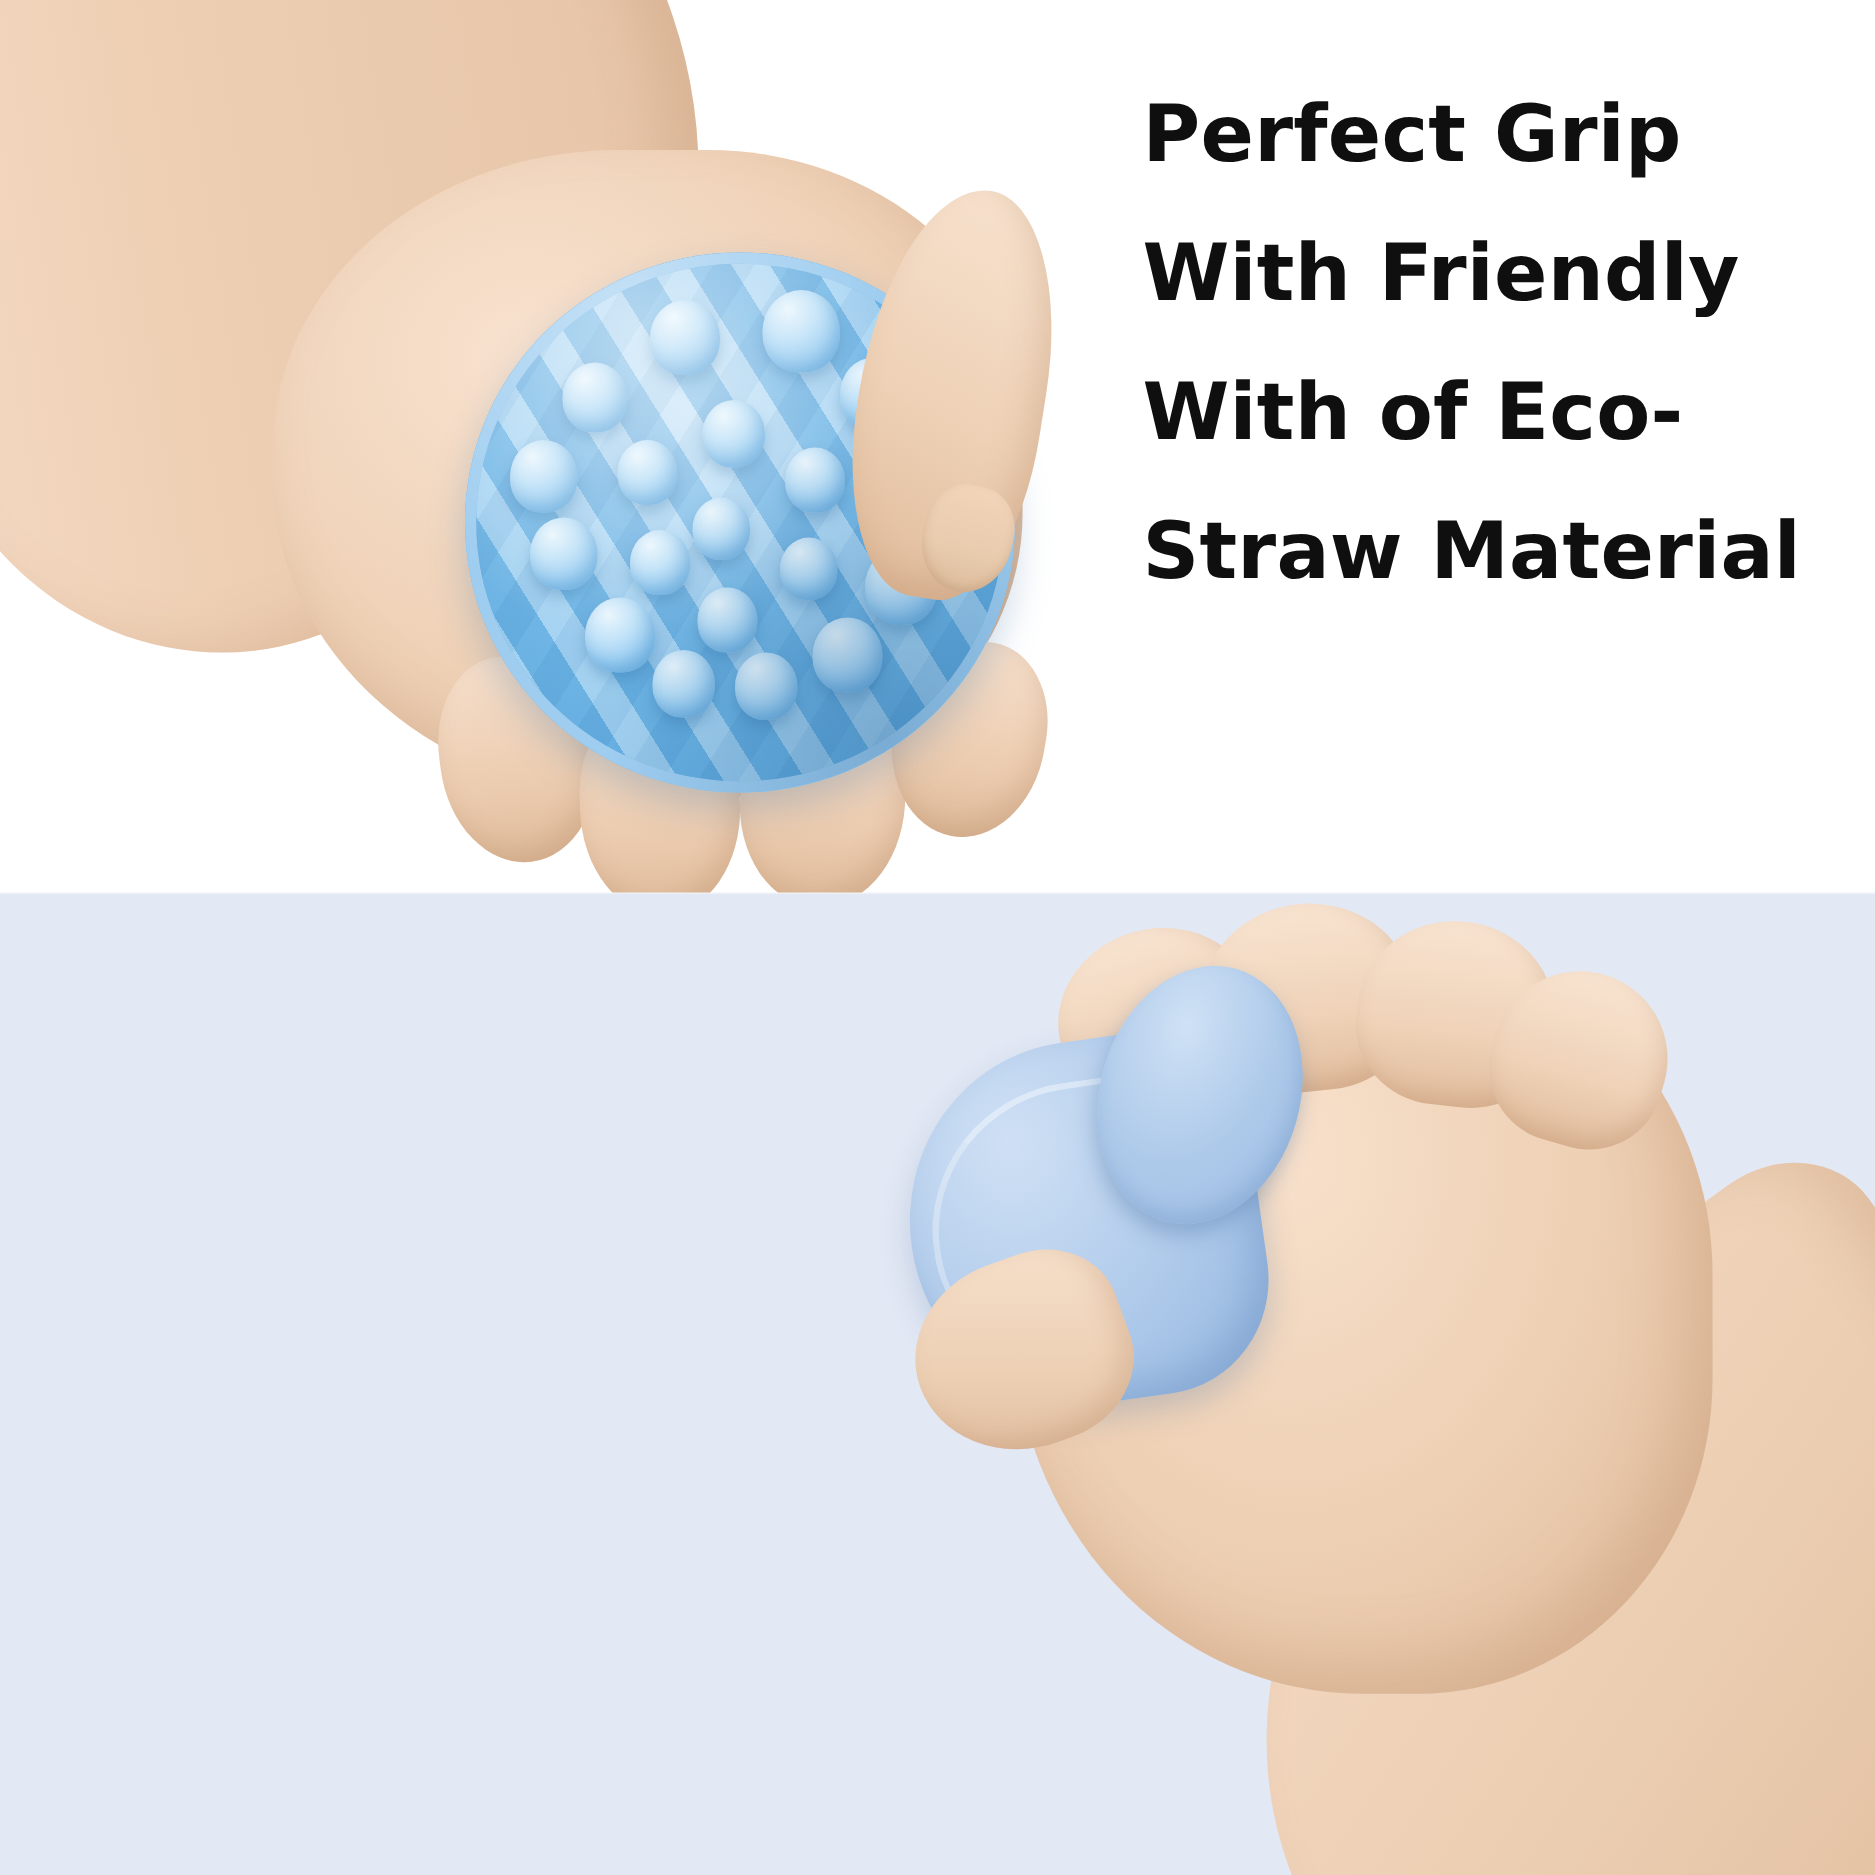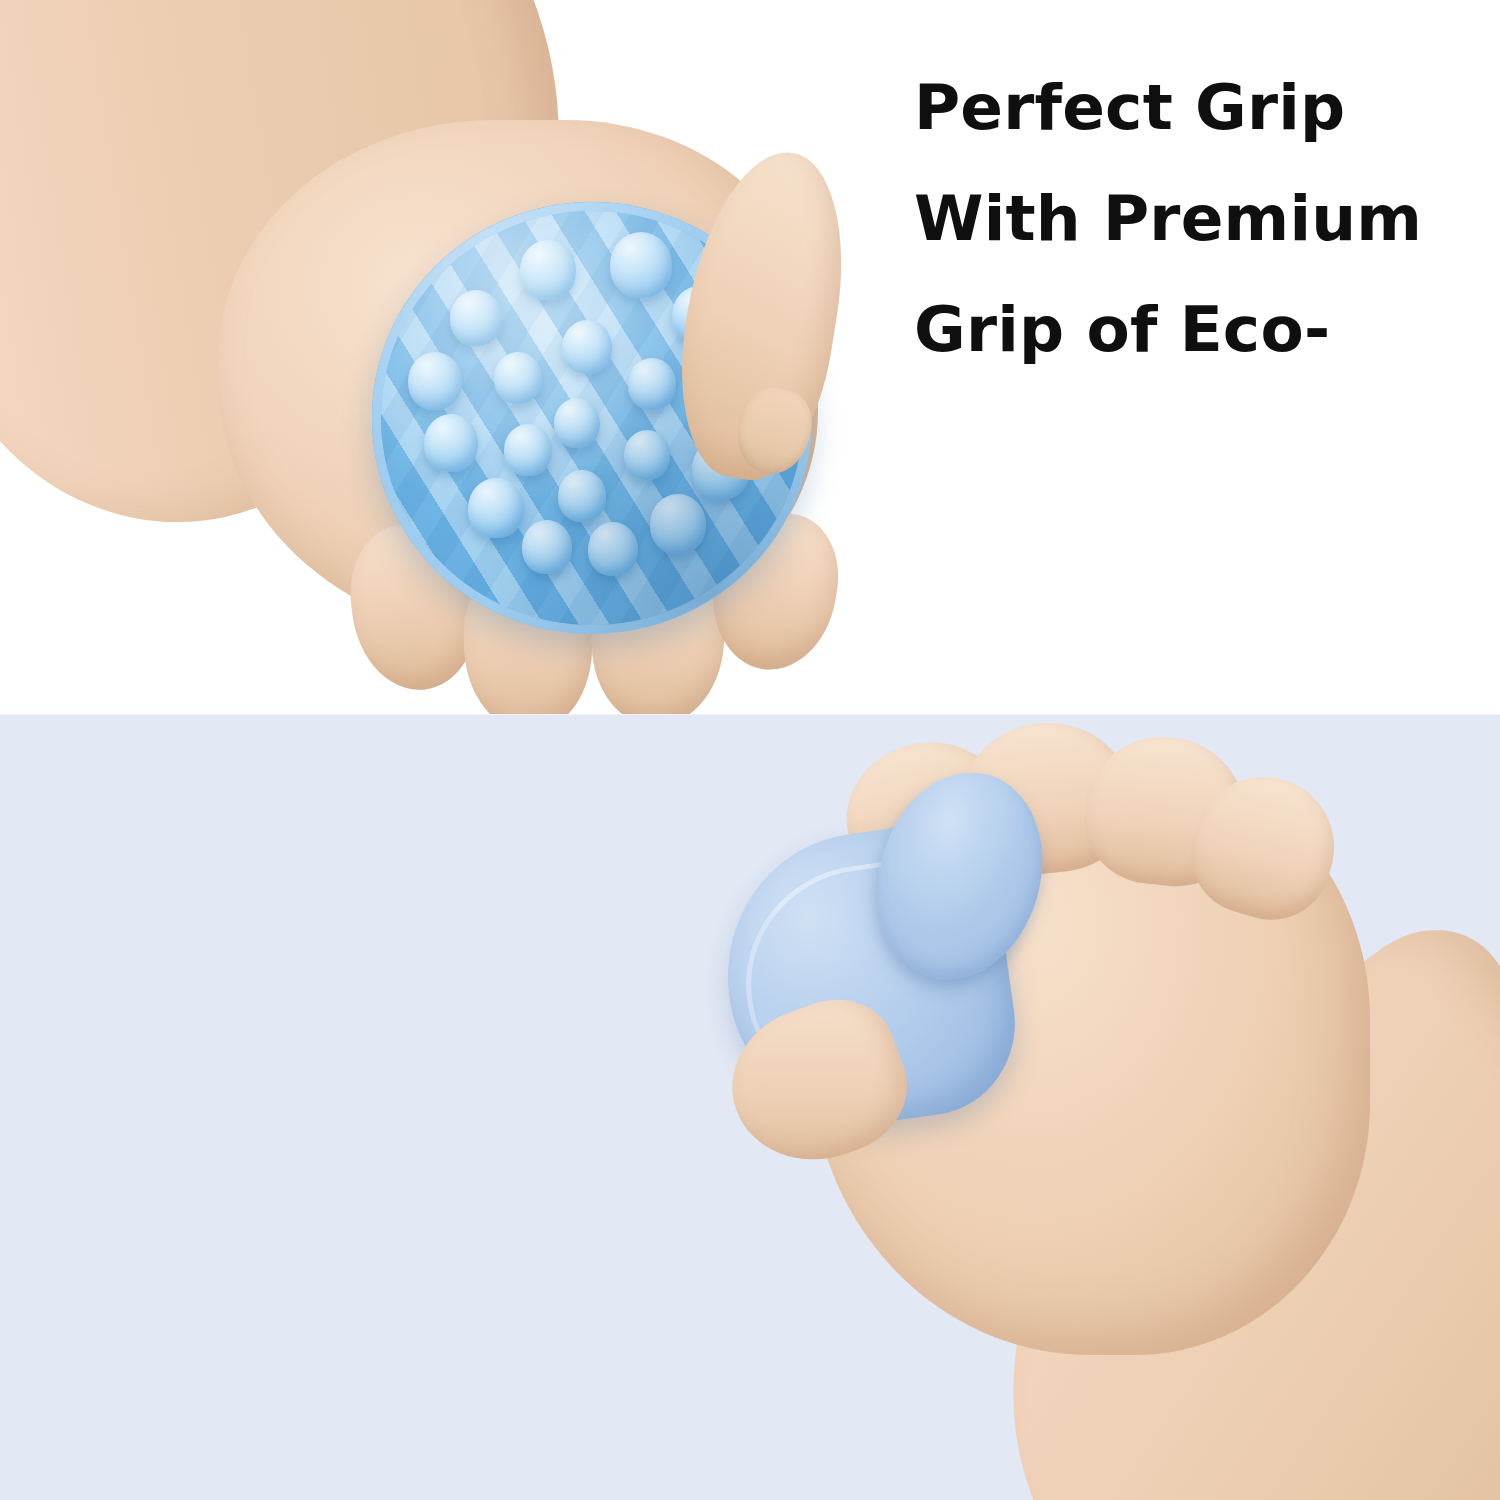--- a/index.html
+++ b/index.html
@@ -265,22 +265,23 @@
           </div>
         <div id="disc1-gloss"></div>
       </div>
 
       <div id="thumb1"></div>
       <div id="thumbnail1"></div>
     </figure>
 
     <div class="copy" id="copy-top">
       <span class="line">Perfect Grip</span>
-      <span class="line">With Premium</span>
-      <span class="line">Grip of Eco-</span>
+      <span class="line">With Friendly</span>
+      <span class="line">With of Eco-</span>
+      <span class="line">Straw Material</span>
     </div>
   </section>
 
   <div id="panel-divider"></div>
 
   <section class="panel" id="panel-bottom">
 
     <figure id="photo-bottom">
       <div id="arm2"></div>
       <div id="fist2"></div>

